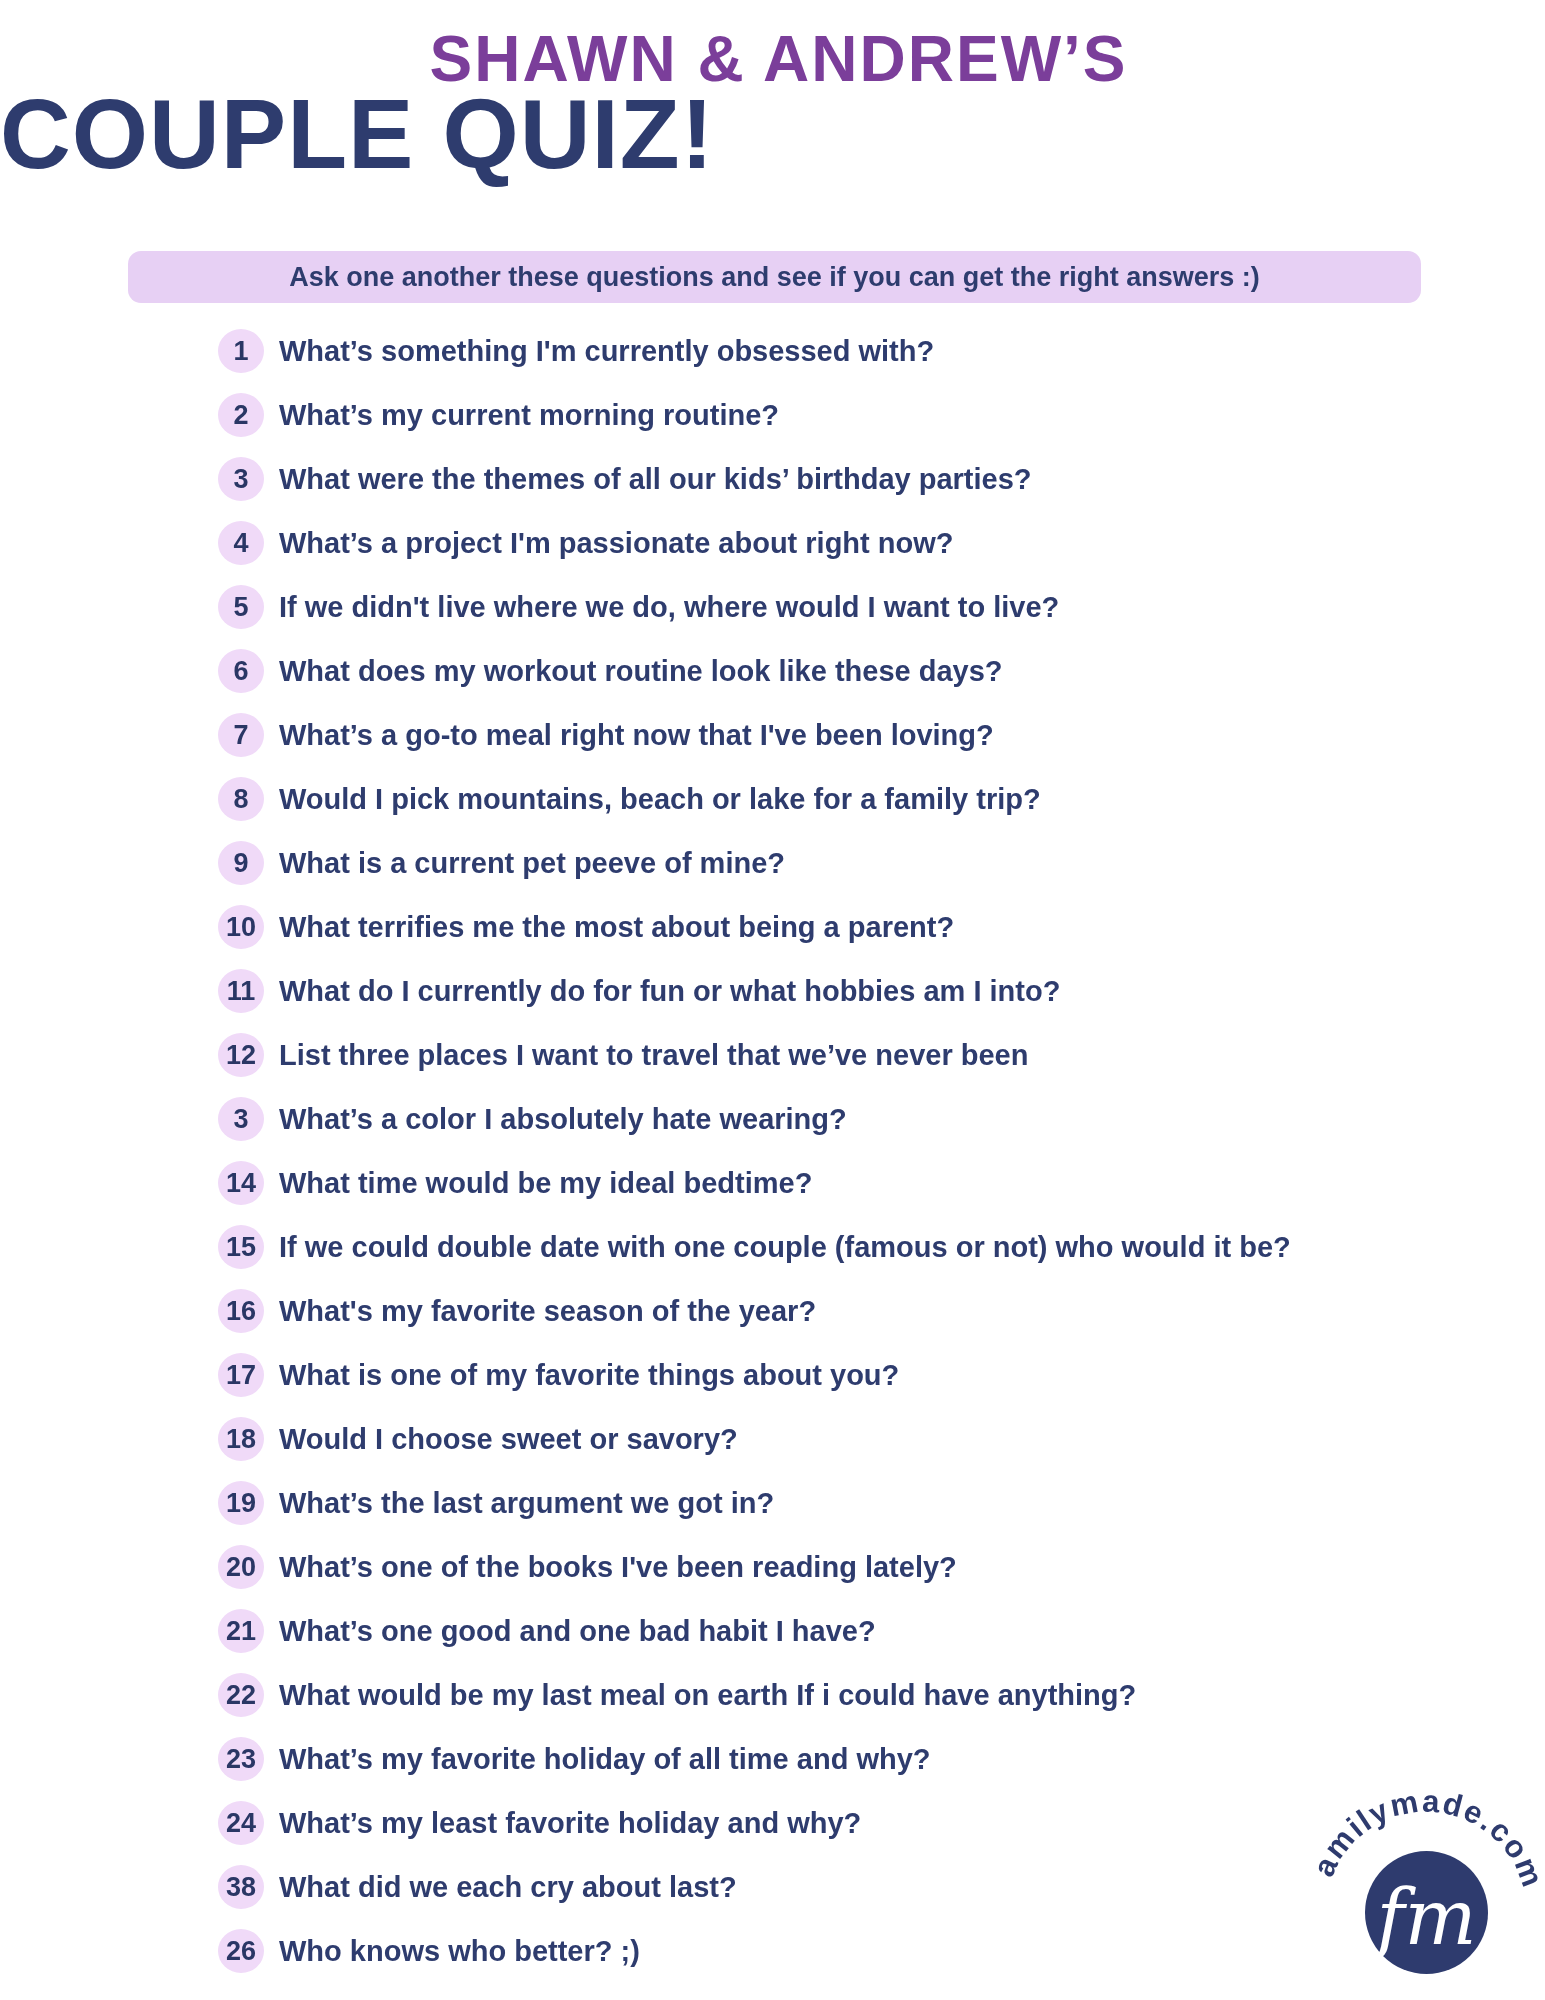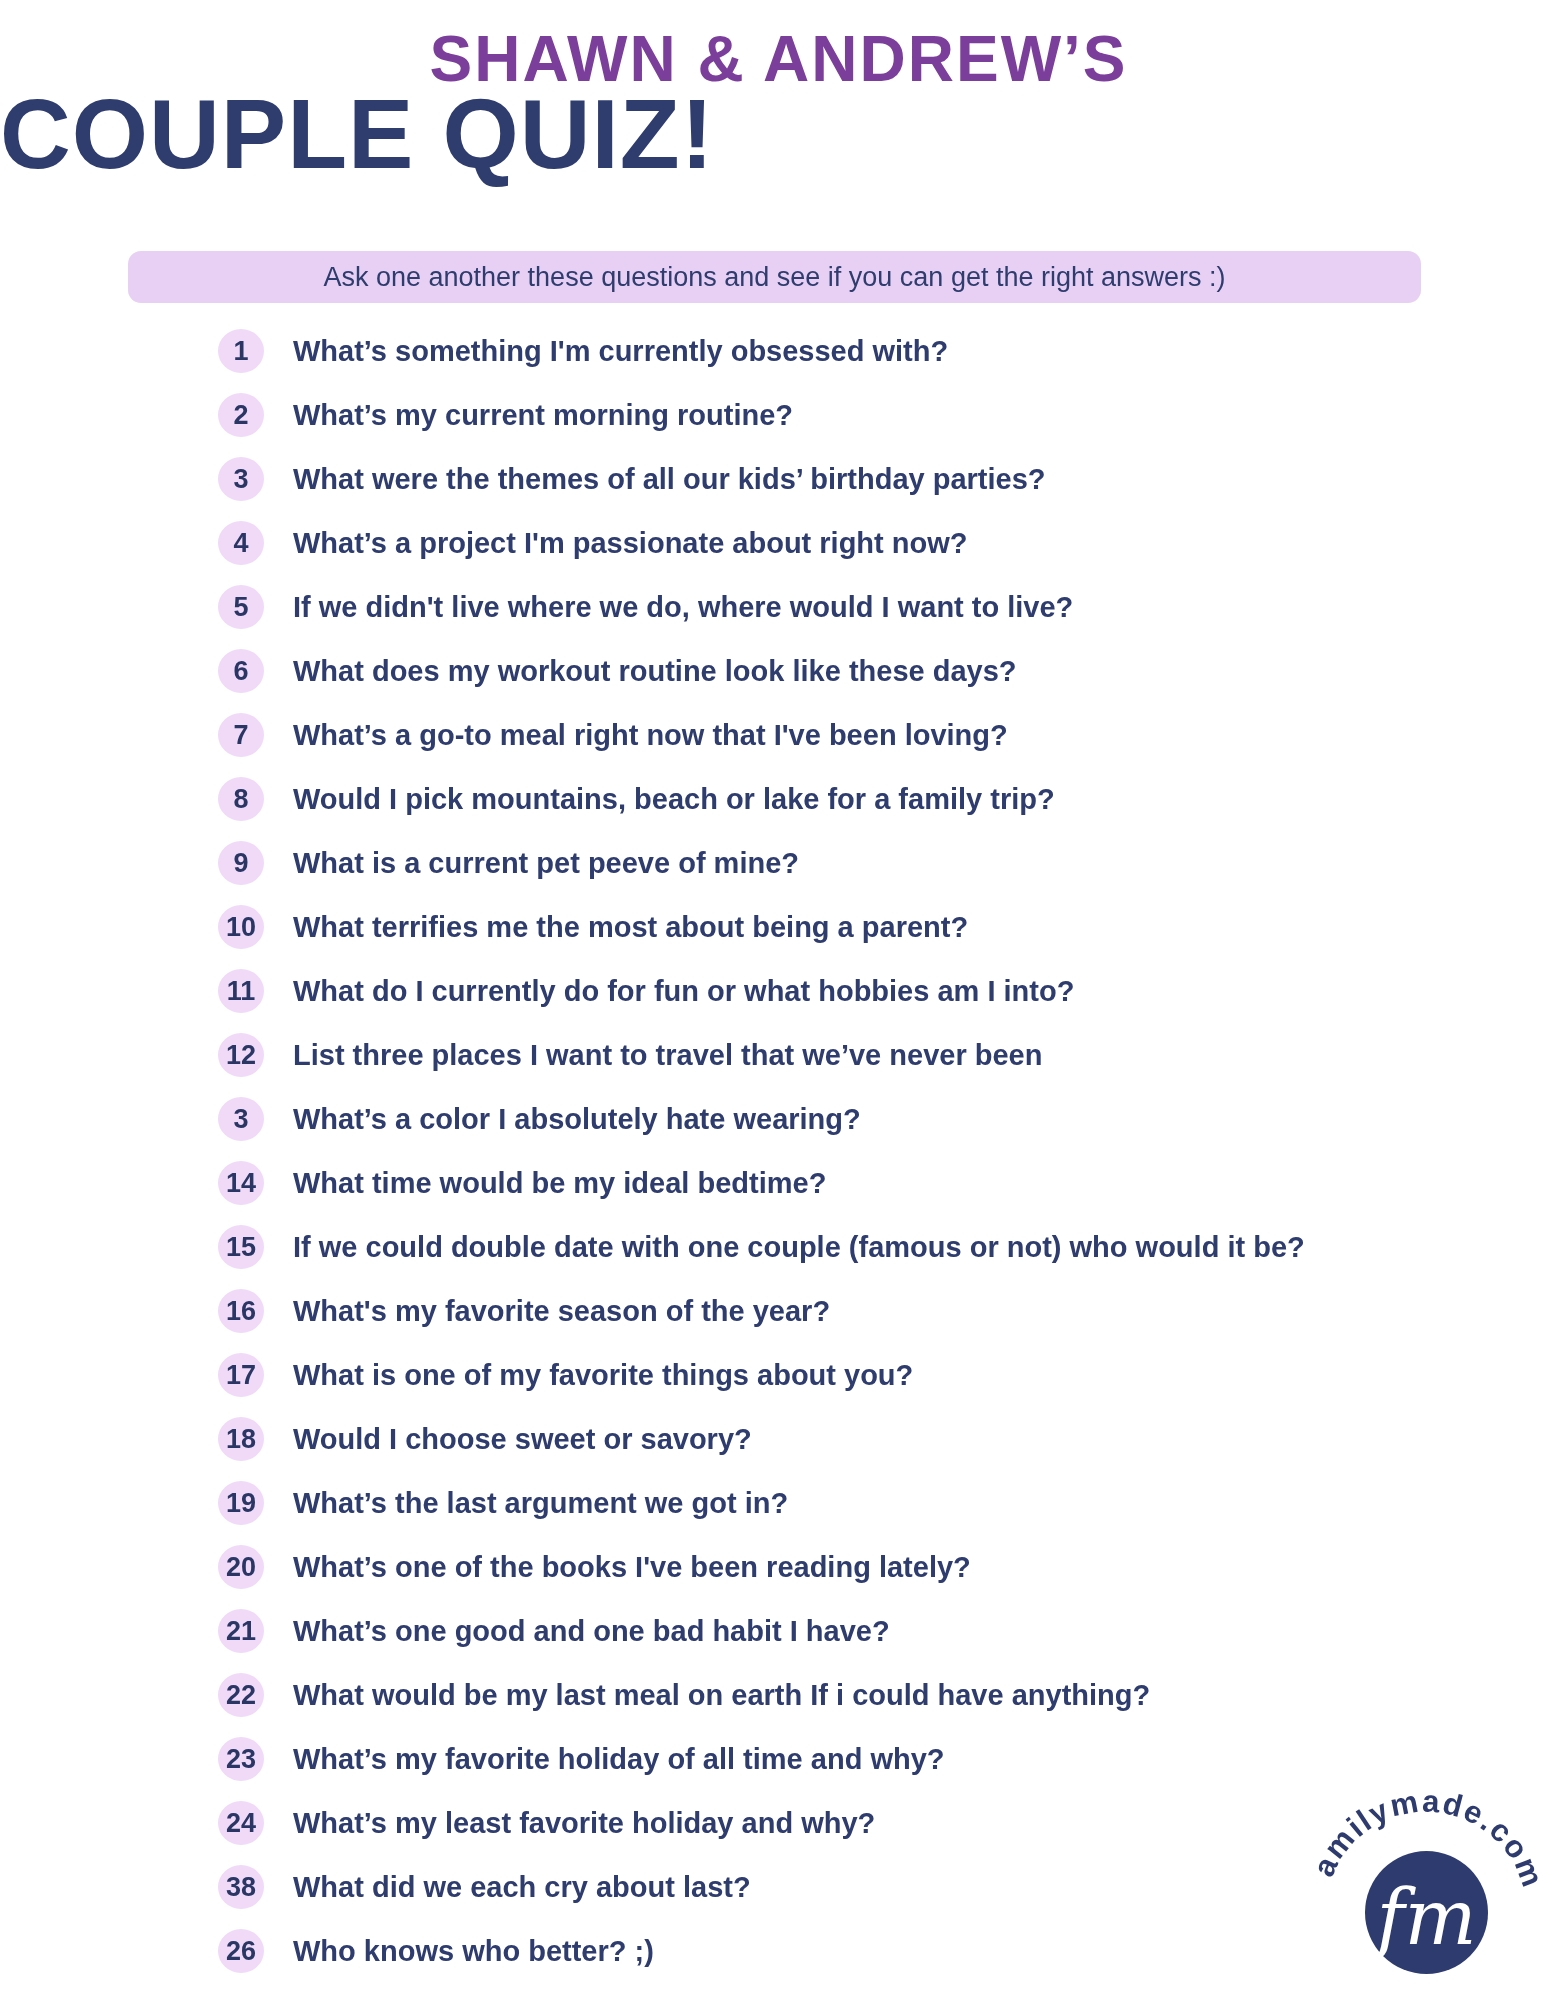--- a/index.html
+++ b/index.html
@@ -16,33 +16,33 @@
     position:absolute; top:78px; left:0; width:100%; margin:0;
     text-align:left; font-size:98px; font-weight:800;
     letter-spacing:1px; color:var(--navy);
   }
   .banner {
     position:absolute; left:128px; top:251px; width:1293px; height:52px;
     background:var(--banner-bg); border-radius:13px;
     display:flex; align-items:center; justify-content:center;
   }
   .banner span {
-    font-size:27px; font-weight:400; color:var(--navy); white-space:nowrap;
+    font-size:27px; font-weight:700; color:var(--navy); white-space:nowrap;
   }
   .questions {
     position:absolute; left:218px; top:319px; margin:0; padding:0; list-style:none;
   }
   .q-row { height:64px; display:flex; align-items:center; }
   .q-badge {
     flex:0 0 auto; width:46px; height:44px; border-radius:50%;
     background:var(--badge-bg); display:flex; align-items:center; justify-content:center;
     font-size:27px; font-weight:800; color:var(--navy-dark);
   }
   .q-text {
-    margin-left:29px; font-size:29px; font-weight:700;
+    margin-left:15px; font-size:29px; font-weight:700;
     color:var(--navy); white-space:nowrap;
   }
   .logo-arc-svg { position:absolute; left:1280px; top:1770px; width:280px; height:230px; }
   .logo-arc-svg text {
     font-family:"Liberation Sans", sans-serif; font-size:31px; font-weight:700;
     letter-spacing:2px; fill:var(--logo-navy);
   }
   .logo-circle {
     position:absolute; left:1365px; top:1851px; width:123px; height:123px;
     border-radius:50%; background:var(--logo-navy);

